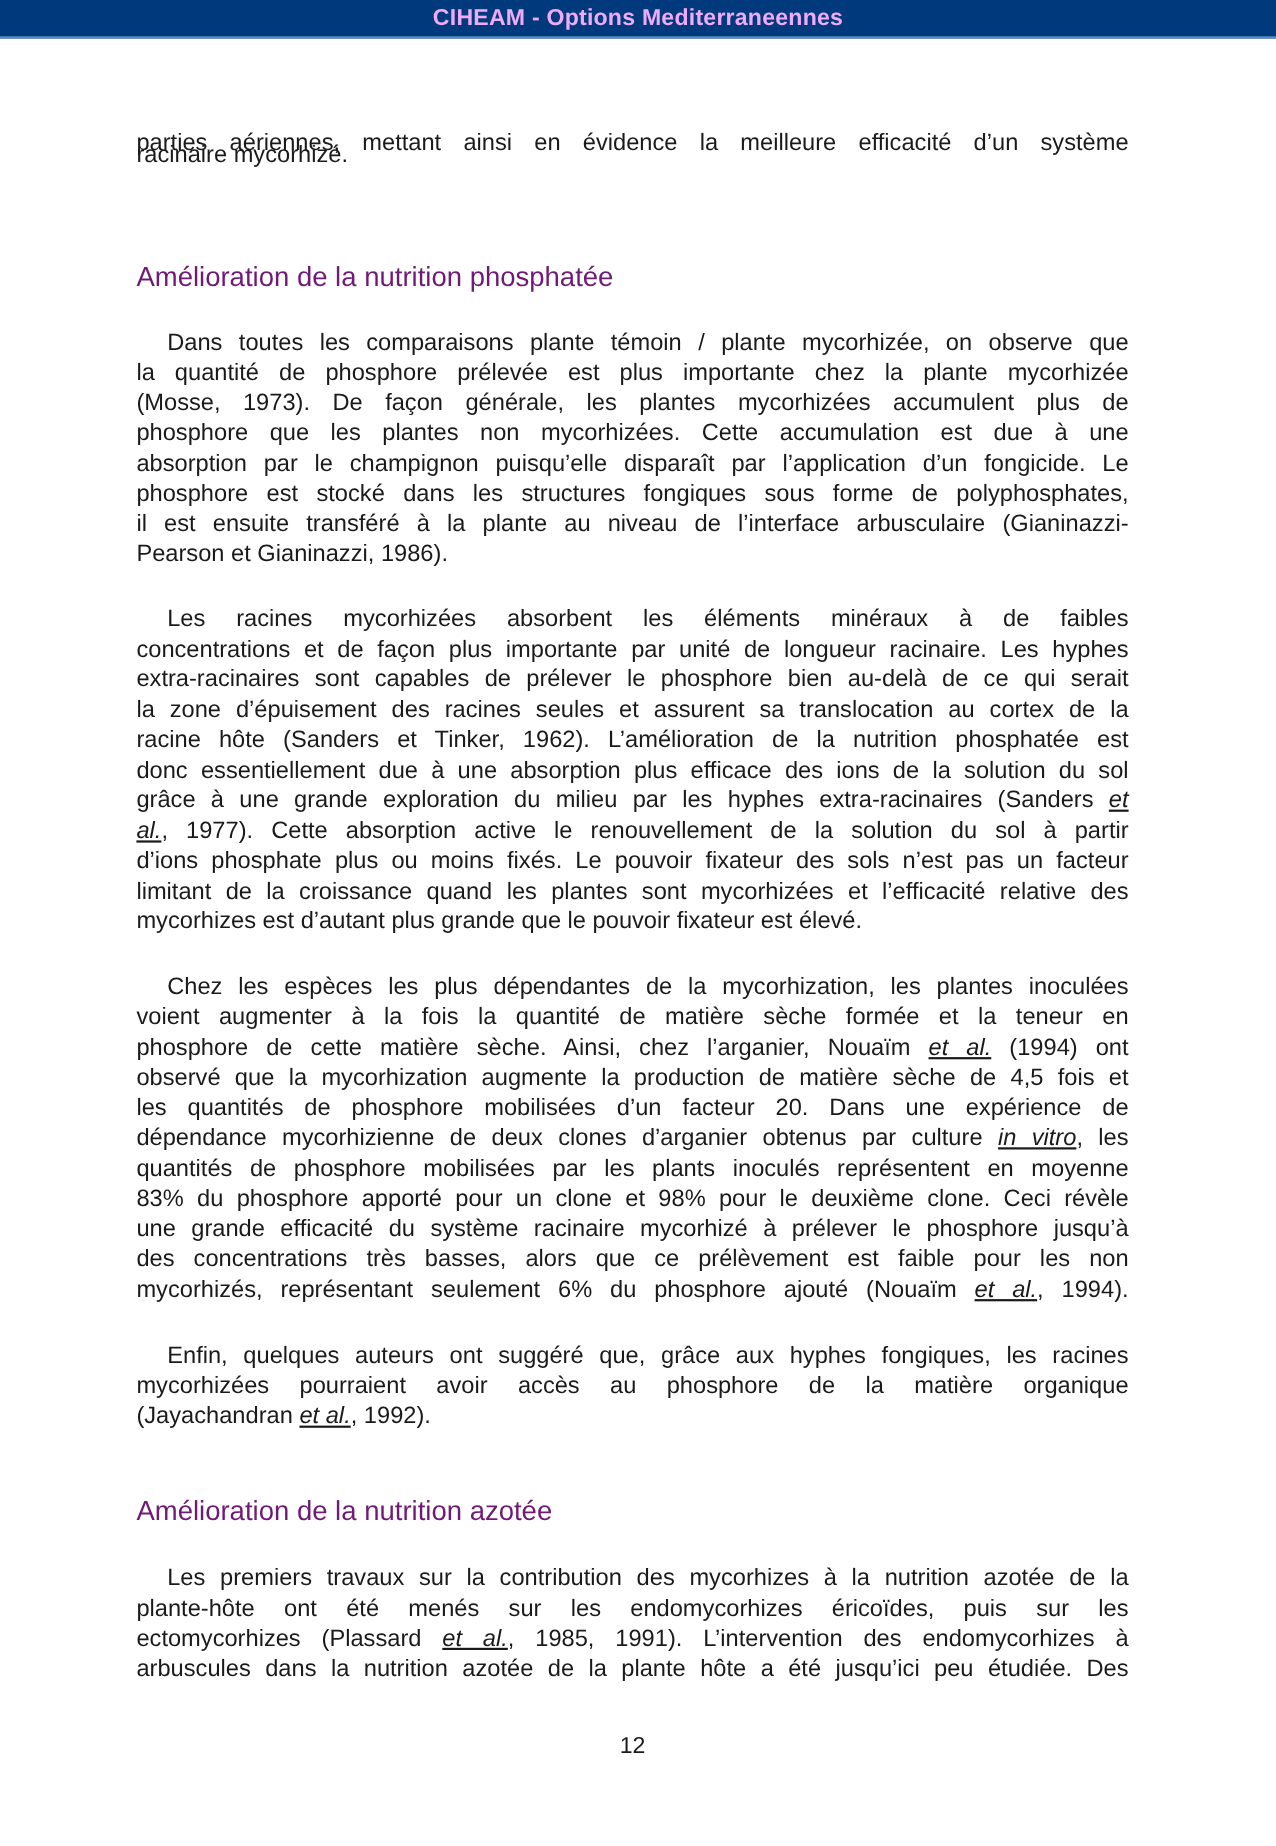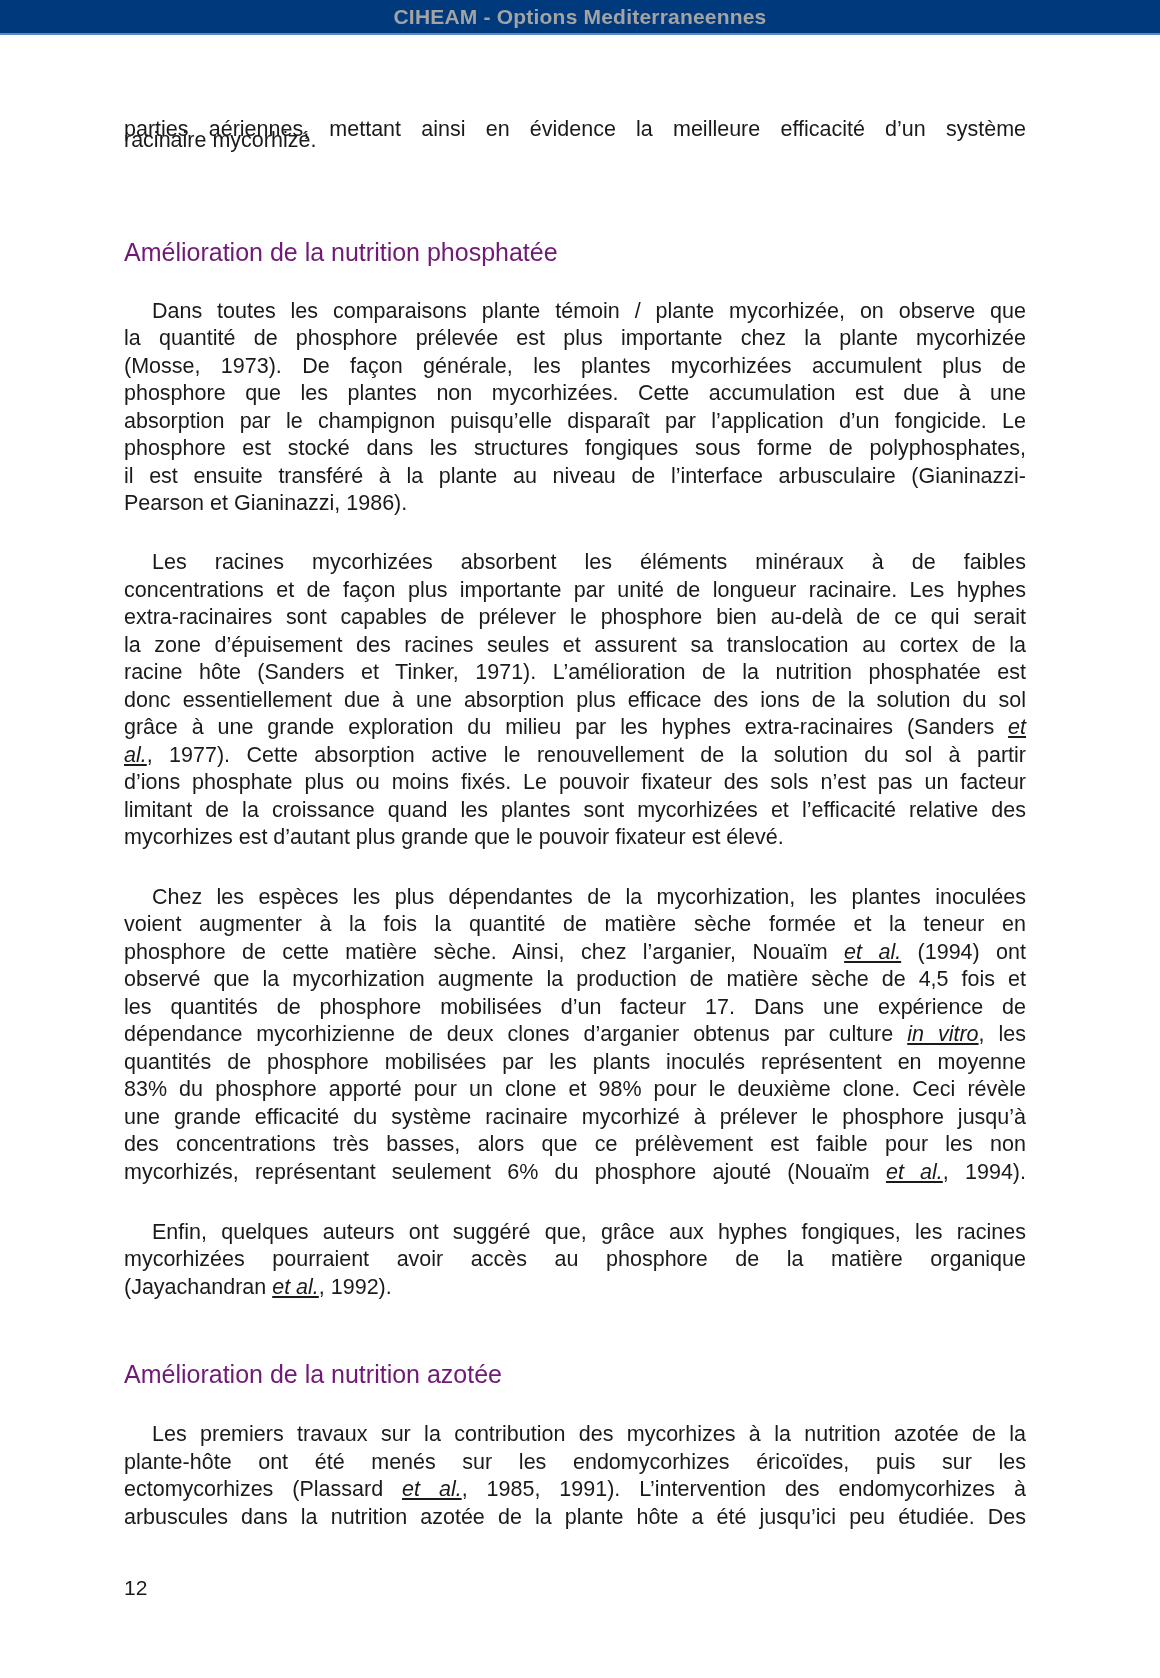--- a/index.html
+++ b/index.html
@@ -1,28 +1,28 @@
 <!DOCTYPE html>
 <html><head>
 <meta charset="utf-8">
 <style>
   html, body { margin: 0; padding: 0; background: #ffffff; }
   body { width: 1160px; height: 1678px; position: relative; overflow: hidden;
          font-family: "Liberation Sans", sans-serif; color: #1a1a1a; }
   .banner { position: absolute; left: 0; top: 0; width: 1160px; height: 33px;
             background: #003a7d; border-bottom: 2px solid #5b8ac6;
             display: flex; align-items: center; justify-content: center; }
-  .banner span { color: #a3a3a3; font-weight: bold; font-size: 21px; letter-spacing: 0.2px; }
+  .banner span { color: #f0abfc; font-weight: bold; font-size: 21px; letter-spacing: 0.2px; }
   .page { position: absolute; left: 124px; top: 0; width: 902px; }
   .line { position: absolute; left: 0; width: 902px; font-size: 21.5px; line-height: 27.6px;
           white-space: nowrap; text-align: justify; text-align-last: justify; }
   .line.last { text-align-last: left; }
   .line.indent { padding-left: 28px; width: 874px; }
   .heading { position: absolute; left: 0; font-size: 25px; white-space: nowrap; color: #701a75; }
-  .pagenum { position: absolute; left: 0; width: 902px; text-align: left; font-size: 21px; }
+  .pagenum { position: absolute; left: 0; width: 902px; text-align: center; font-size: 21px; }
   em { font-style: italic; text-decoration: underline; }
 </style>
 </head>
 <body>
 
 <div class="banner">
   <span>CIHEAM - Options Mediterraneennes</span>
 </div>
 
 <div class="page">
@@ -38,33 +38,33 @@
   <div class="line" style="top:380px">phosphore que les plantes non mycorhizées. Cette accumulation est due à une</div>
   <div class="line" style="top:408px">absorption par le champignon puisqu’elle disparaît par l’application d’un fongicide. Le</div>
   <div class="line" style="top:435px">phosphore est stocké dans les structures fongiques sous forme de polyphosphates,</div>
   <div class="line" style="top:463px">il est ensuite transféré à la plante au niveau de l’interface arbusculaire (Gianinazzi-</div>
   <div class="line last" style="top:490px">Pearson et Gianinazzi, 1986).</div>
 
   <div class="line indent" style="top:549px">Les racines mycorhizées absorbent les éléments minéraux à de faibles</div>
   <div class="line" style="top:577px">concentrations et de façon plus importante par unité de longueur racinaire. Les hyphes</div>
   <div class="line" style="top:604px">extra-racinaires sont capables de prélever le phosphore bien au-delà de ce qui serait</div>
   <div class="line" style="top:632px">la zone d’épuisement des racines seules et assurent sa translocation au cortex de la</div>
-  <div class="line" style="top:659px">racine hôte (Sanders et Tinker, 1971). L’amélioration de la nutrition phosphatée est</div>
+  <div class="line" style="top:659px">racine hôte (Sanders et Tinker, 1962). L’amélioration de la nutrition phosphatée est</div>
   <div class="line" style="top:687px">donc essentiellement due à une absorption plus efficace des ions de la solution du sol</div>
   <div class="line" style="top:714px"><span>grâce à une grande exploration du milieu par les hyphes extra-racinaires (Sanders </span><em>et</em></div>
   <div class="line" style="top:742px"><em>al.</em><span>, 1977). Cette absorption active le renouvellement de la solution du sol à partir</span></div>
   <div class="line" style="top:769px">d’ions phosphate plus ou moins fixés. Le pouvoir fixateur des sols n’est pas un facteur</div>
   <div class="line" style="top:797px">limitant de la croissance quand les plantes sont mycorhizées et l’efficacité relative des</div>
   <div class="line last" style="top:824px">mycorhizes est d’autant plus grande que le pouvoir fixateur est élevé.</div>
 
   <div class="line indent" style="top:884px">Chez les espèces les plus dépendantes de la mycorhization, les plantes inoculées</div>
   <div class="line" style="top:911px">voient augmenter à la fois la quantité de matière sèche formée et la teneur en</div>
   <div class="line" style="top:939px"><span>phosphore de cette matière sèche. Ainsi, chez l’arganier, Nouaïm </span><em>et al.</em><span> (1994) ont</span></div>
   <div class="line" style="top:966px">observé que la mycorhization augmente la production de matière sèche de 4,5 fois et</div>
-  <div class="line" style="top:994px">les quantités de phosphore mobilisées d’un facteur 17. Dans une expérience de</div>
+  <div class="line" style="top:994px">les quantités de phosphore mobilisées d’un facteur 20. Dans une expérience de</div>
   <div class="line" style="top:1021px"><span>dépendance mycorhizienne de deux clones d’arganier obtenus par culture </span><em>in vitro</em><span>, les</span></div>
   <div class="line" style="top:1049px">quantités de phosphore mobilisées par les plants inoculés représentent en moyenne</div>
   <div class="line" style="top:1076px">83% du phosphore apporté pour un clone et 98% pour le deuxième clone. Ceci révèle</div>
   <div class="line" style="top:1104px">une grande efficacité du système racinaire mycorhizé à prélever le phosphore jusqu’à</div>
   <div class="line" style="top:1131px">des concentrations très basses, alors que ce prélèvement est faible pour les non</div>
   <div class="line" style="top:1159px"><span>mycorhizés, représentant seulement 6% du phosphore ajouté (Nouaïm </span><em>et al.</em><span>, 1994).</span></div>
 
   <div class="line indent" style="top:1219px">Enfin, quelques auteurs ont suggéré que, grâce aux hyphes fongiques, les racines</div>
   <div class="line" style="top:1246px">mycorhizées pourraient avoir accès au phosphore de la matière organique</div>
   <div class="line last" style="top:1274px"><span>(Jayachandran </span><em>et al.</em><span>, 1992).</span></div>

